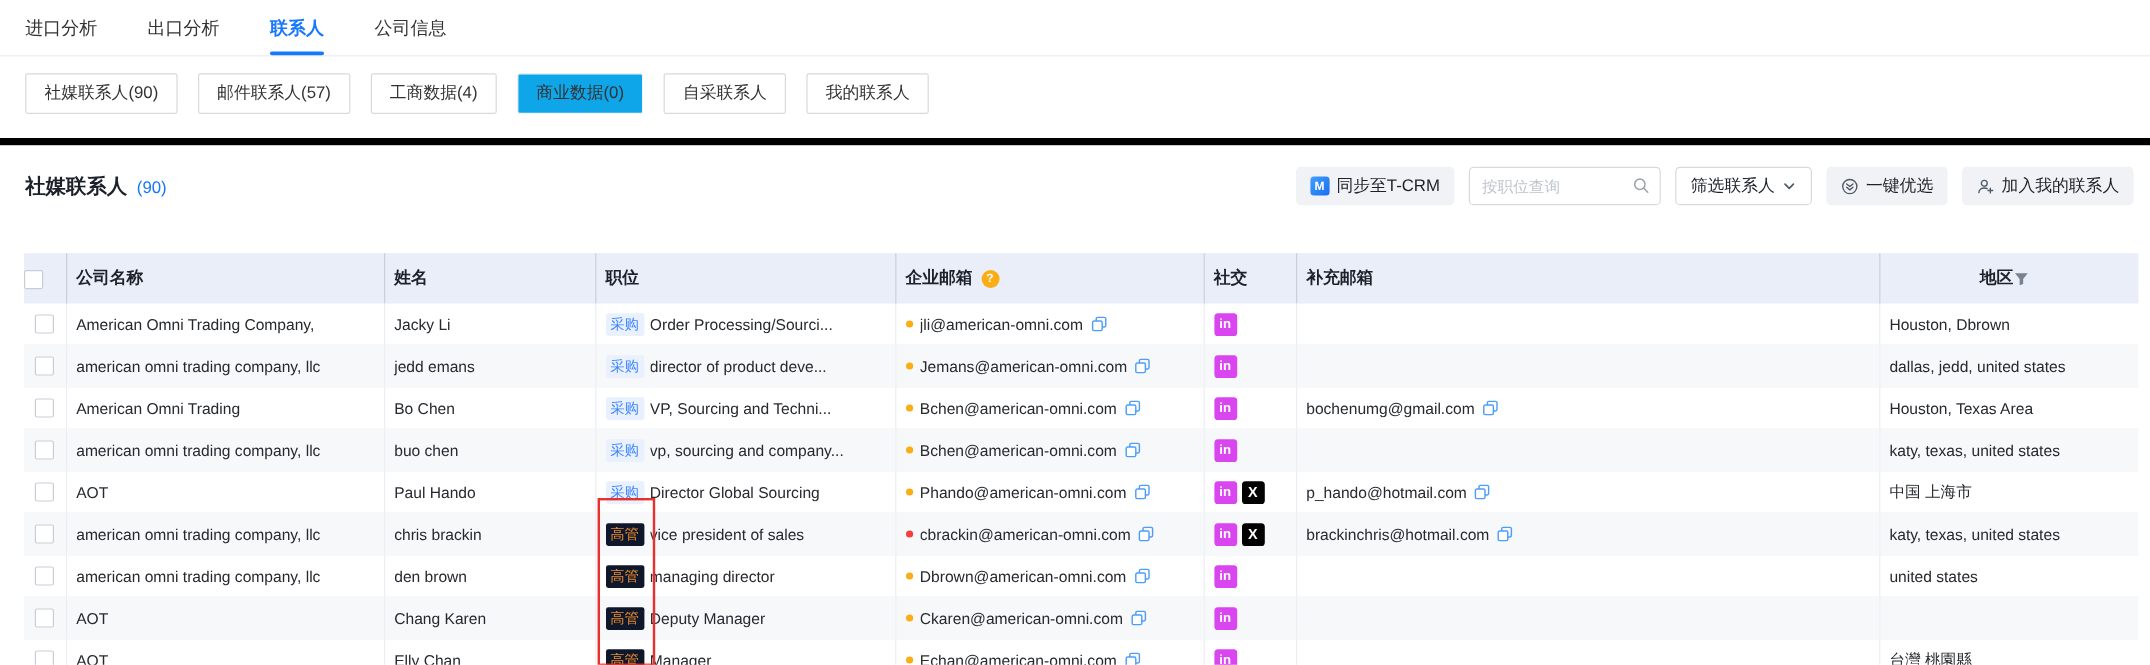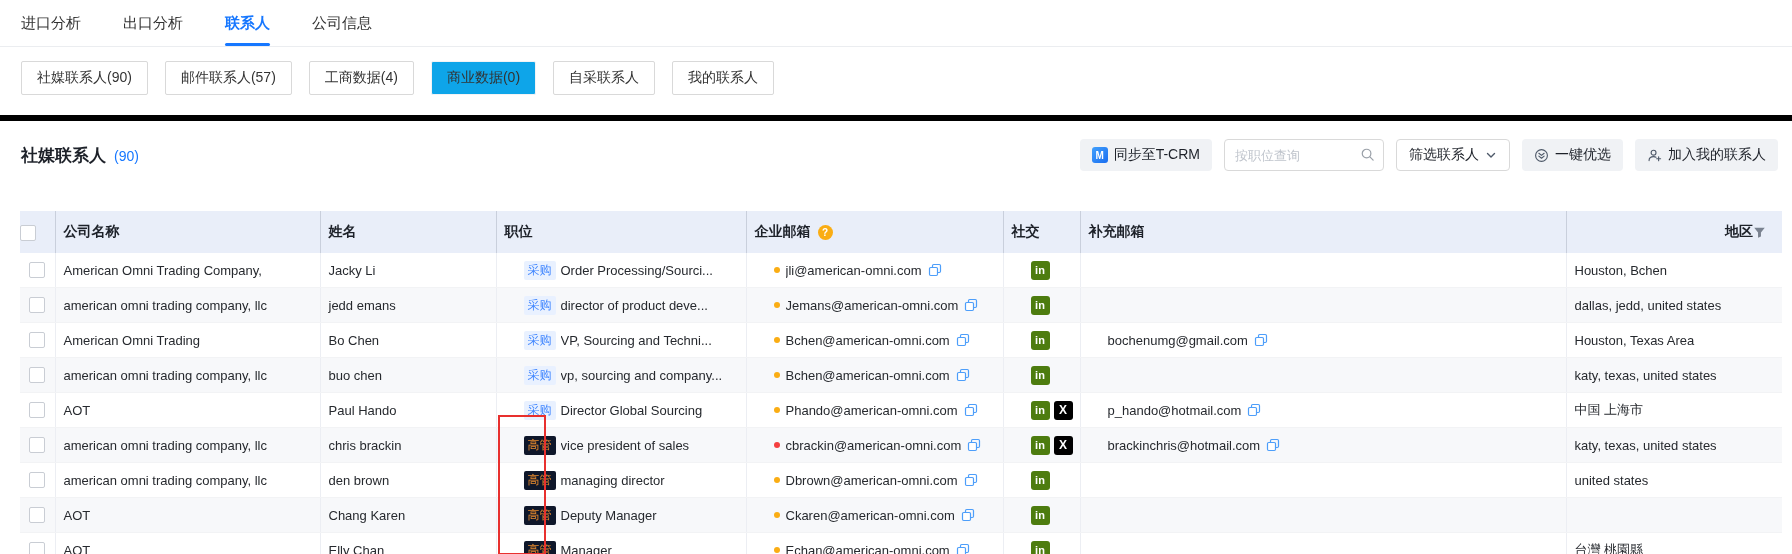--- a/index.html
+++ b/index.html
@@ -35,33 +35,33 @@
   
   .contacts-table{margin:40px 0 0 20px;border-collapse:collapse;table-layout:fixed;width:1762px;}
   .contacts-table th{background:#E9EEF9;border-right:1px solid #C9CFDC;height:42px;font-size:14px;color:#1D2129;text-align:left;padding:0 0 0 8px;font-weight:700;white-space:nowrap;}
   .contacts-table th:last-child{border-right:none;}
   .contacts-table td{height:34px;border-right:1px solid #ECEEF3;border-bottom:1px solid #F2F3F5;font-size:13px;color:#26292E;padding:0 0 0 8px;white-space:nowrap;overflow:hidden;}
   .contacts-table td:last-child{border-right:none;}
   .contacts-table tbody tr:nth-child(even){background:#F7F8FA;}
   .contacts-table tbody tr:last-child td{border-bottom:1px solid #DFE2E8;}
   .cb{display:inline-block;width:14px;height:14px;border:1px solid #C9CDD4;border-radius:2px;background:#fff;vertical-align:middle;cursor:pointer;}
   .cell-center{text-align:center;padding:0 !important;}
-  .cell-flex{display:flex;align-items:center;gap:6px;height:34px;margin-left:19px;}
+  .cell-flex{display:flex;align-items:center;gap:6px;height:34px;}
   .tag{display:inline-block;font-size:12px;line-height:19px;padding:0 4px;border-radius:2px;margin-right:5px;flex:none;}
   .tag.buyer{color:#4086FF;background:#E9F1FF;}
   .tag.exec{color:#E68A2E;background:#0f172a;}
   .dot{display:inline-block;width:6px;height:6px;border-radius:50%;flex:none;}
   .dot.orange{background:#FAAD14;}
   .dot.red{background:#F53F3F;}
   .copy-ic{display:inline-flex;line-height:0;cursor:pointer;flex:none;}
-  .ic-li{display:inline-flex;align-items:center;justify-content:center;width:19px;height:19px;background:#4d7c0f;color:#fff;border-radius:3px;font-size:11px;font-weight:700;cursor:pointer;flex:none;}
+  .ic-li{display:inline-flex;align-items:center;justify-content:center;width:19px;height:19px;background:#d946ef;color:#fff;border-radius:3px;font-size:11px;font-weight:700;cursor:pointer;flex:none;}
   .ic-x{display:inline-flex;align-items:center;justify-content:center;width:19px;height:19px;background:#000;color:#fff;border-radius:3px;font-size:12px;font-weight:700;cursor:pointer;flex:none;}
   .help{display:inline-flex;align-items:center;justify-content:center;width:15px;height:15px;border-radius:50%;background:#FAAD14;color:#fff;font-size:10px;font-weight:700;margin-left:7px;cursor:pointer;}
   .th-flex{display:flex;align-items:center;}
-  .th-region{display:flex;align-items:center;justify-content:flex-end;padding-right:16px;}
+  .th-region{display:flex;align-items:center;justify-content:center;padding-right:16px;}
   .funnel{line-height:0;cursor:pointer;}
   .ellip{overflow:hidden;text-overflow:ellipsis;white-space:nowrap;}
 
   
   .hl-box{position:absolute;left:498px;top:415px;width:44px;height:136px;border:2px solid #E8302E;pointer-events:none;z-index:5;}
 </style>
 </head>
 <body>
 
 <div class="page">
@@ -188,21 +188,21 @@
                 </svg>
               </span>
             </div>
           </td>
           <td>
             <div class="cell-flex" style="gap: 4px;">
               <span class="ic-li">in</span>
             </div>
           </td>
           <td></td>
-          <td><span>Houston, Bchen</span></td>
+          <td><span>Houston, Dbrown</span></td>
         </tr>
         <tr>
           <td class="cell-center"><span class="cb"></span></td>
           <td><span>american omni trading company, llc</span></td>
           <td><span>jedd emans</span></td>
           <td>
             <div class="cell-flex" style="gap: 0px;">
               <span class="tag buyer">采购</span>
               <span class="ellip">director of product deve...</span>
             </div>

